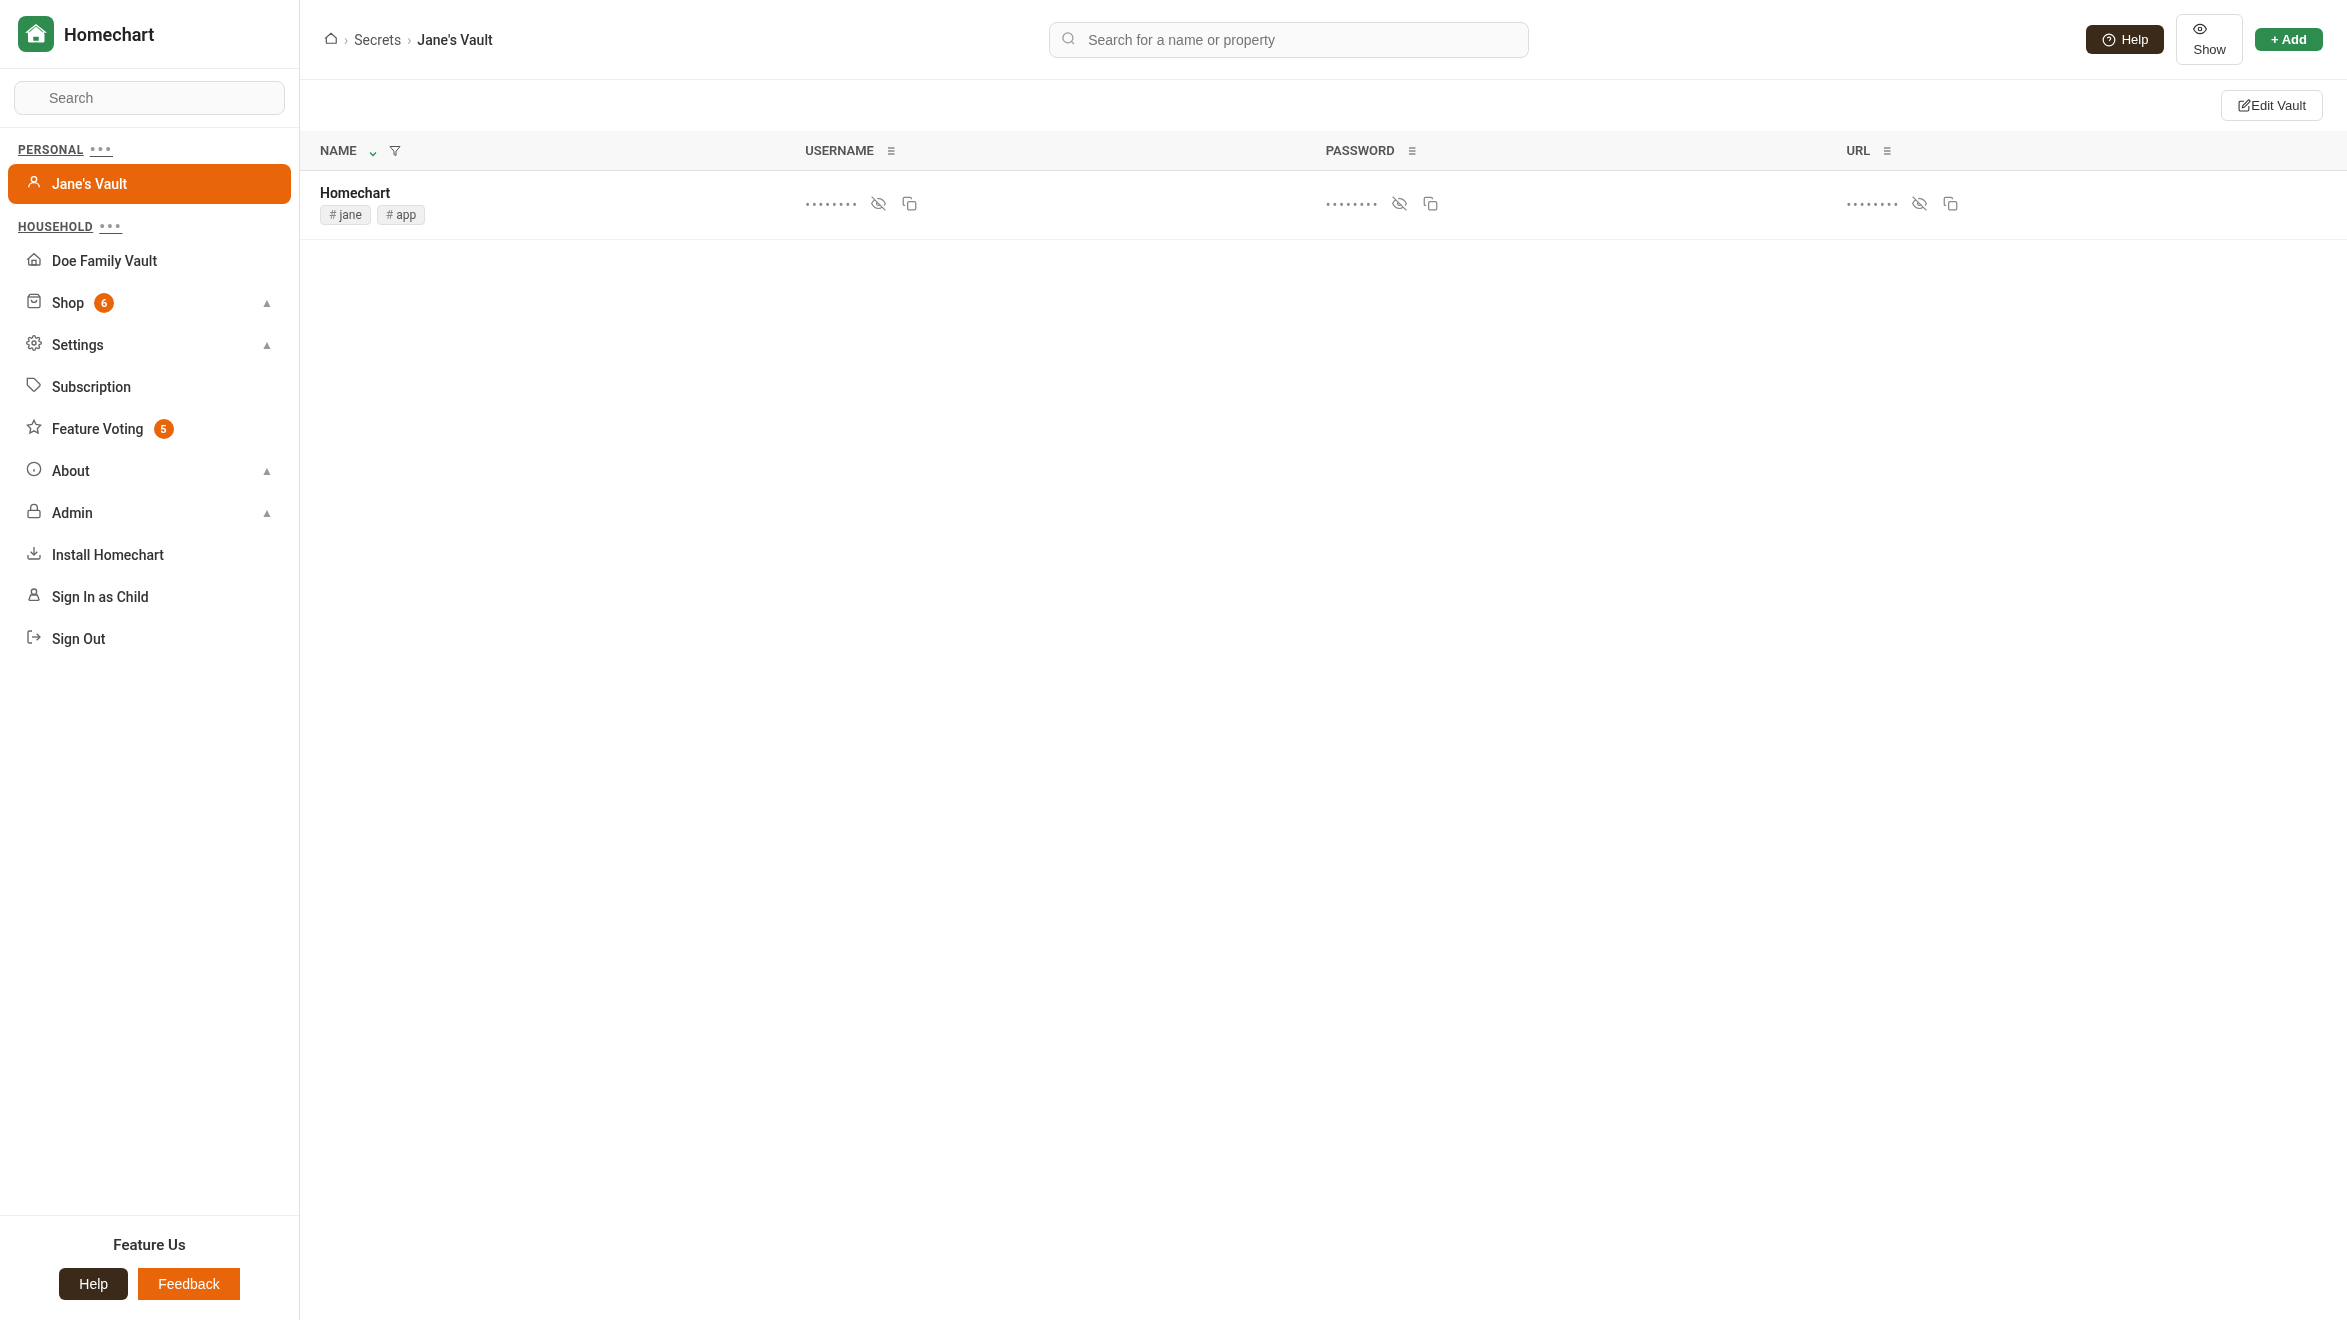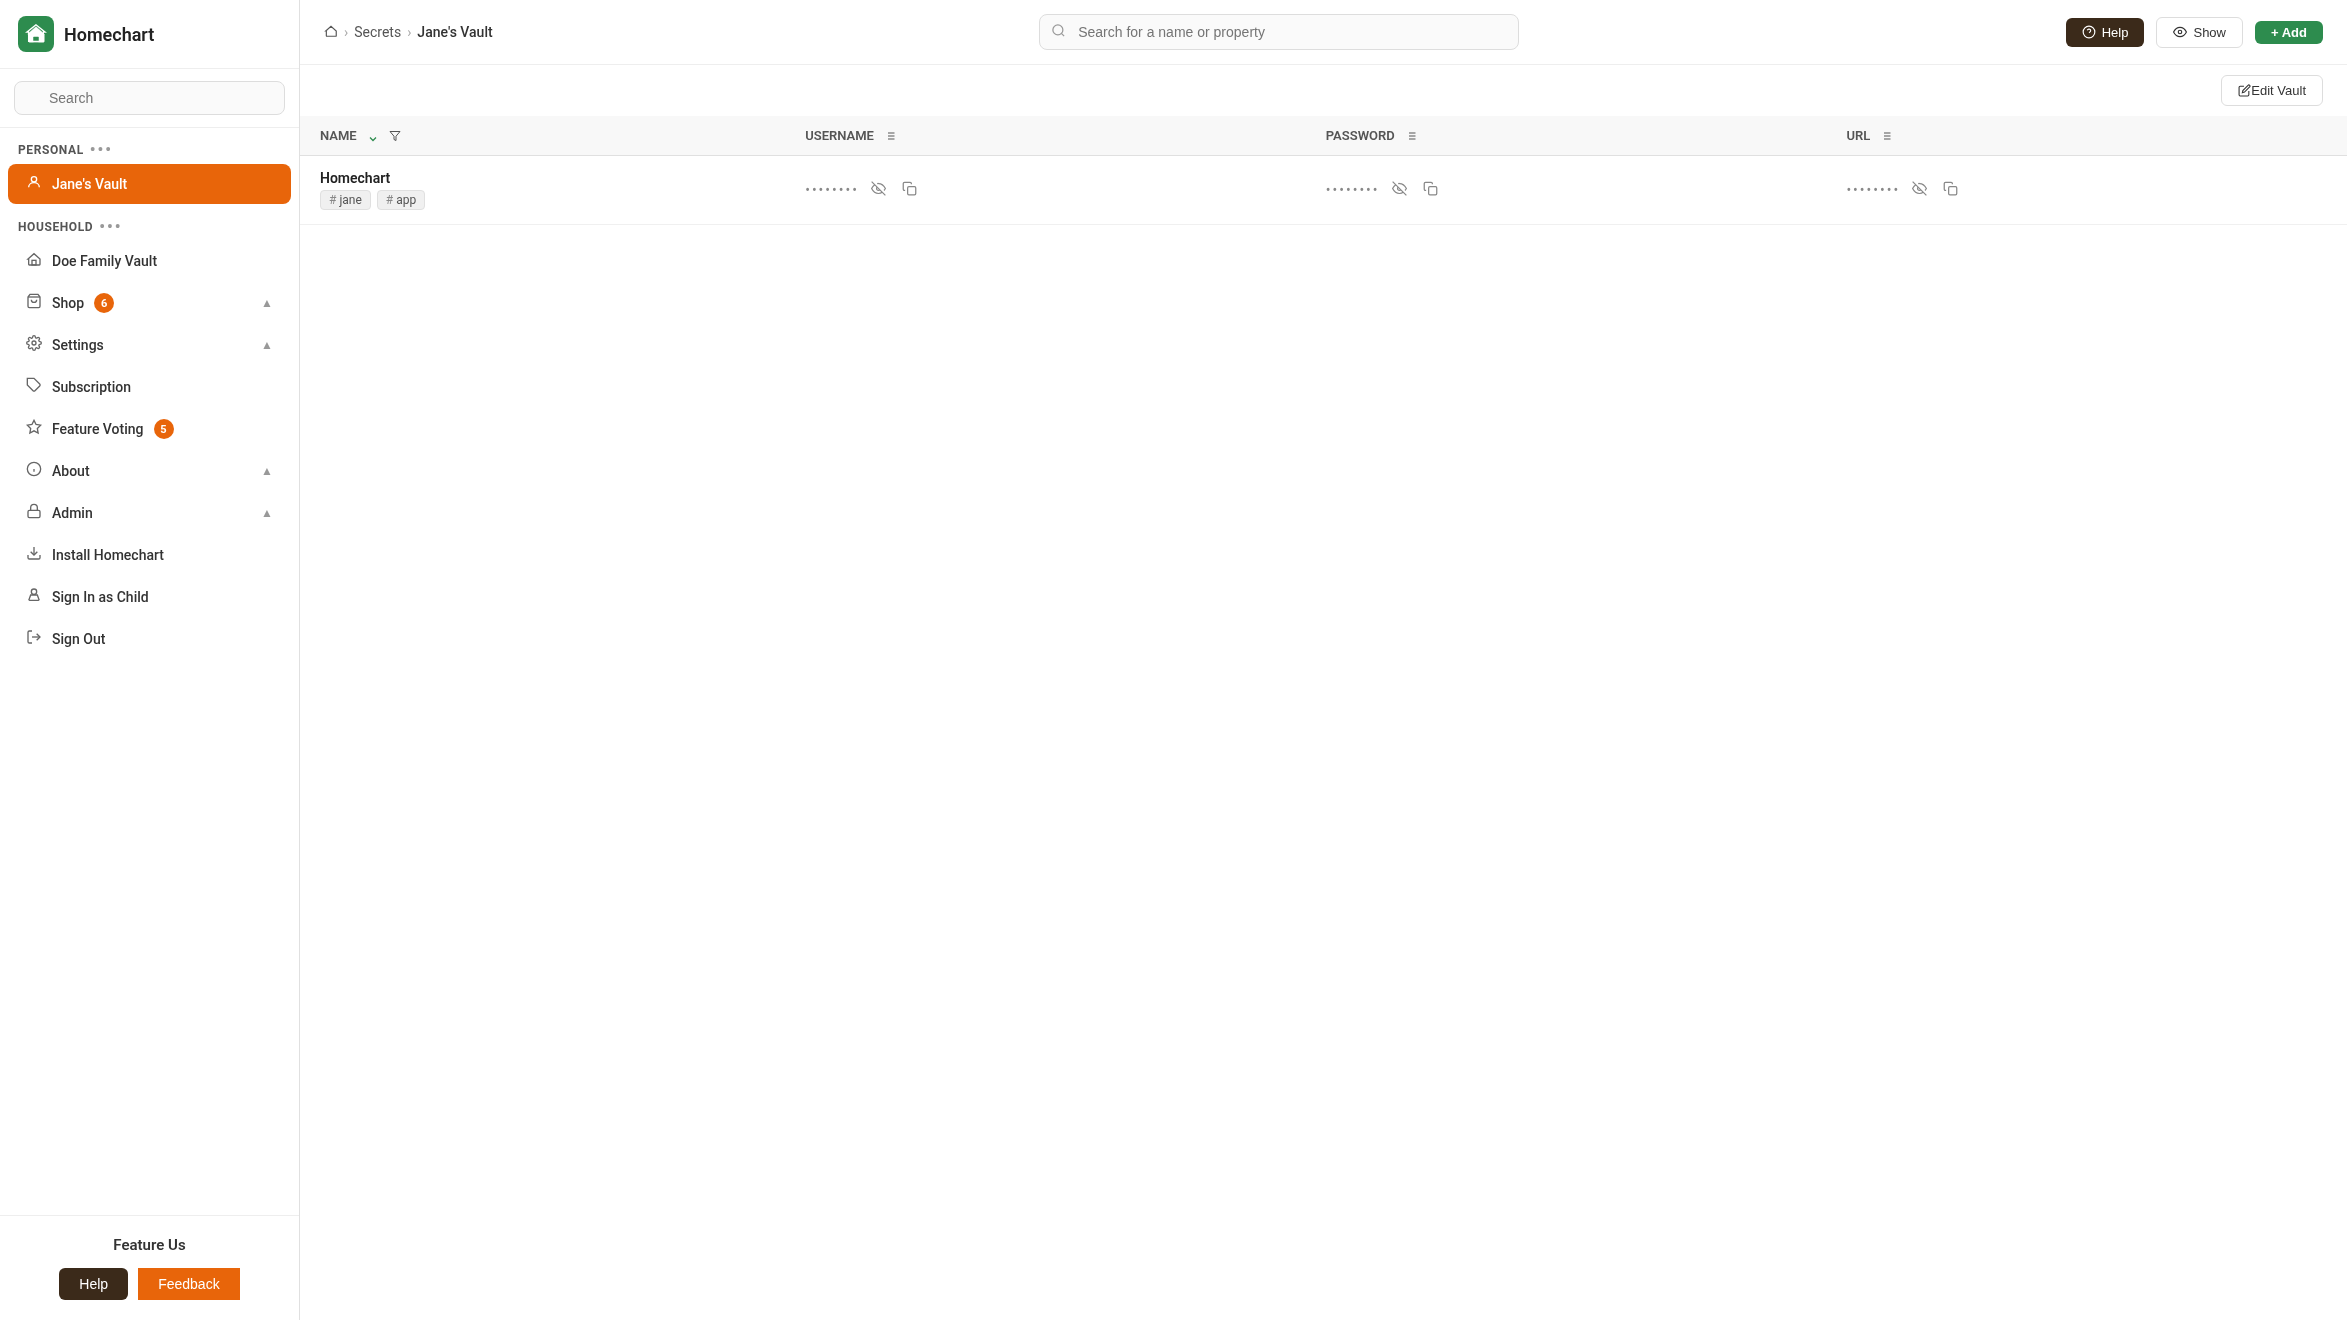--- a/index.html
+++ b/index.html
@@ -70,20 +70,21 @@
     .sidebar-section-header {
       display: flex;
       align-items: center;
       gap: 6px;
       padding: 12px 18px 4px 18px;
       font-size: 12px;
       font-weight: 700;
       color: #555;
       text-transform: uppercase;
       letter-spacing: 0.05em;
+      text-decoration: underline;
     }
     .sidebar-section-header .dots {
       color: #999;
       font-size: 16px;
       letter-spacing: 2px;
     }
 
     .sidebar-item {
       display: flex;
       align-items: center;
@@ -232,20 +233,21 @@
       background: none;
       border: 1px solid #ddd;
       padding: 7px 16px;
       border-radius: 6px;
       cursor: pointer;
       font-size: 13px;
       display: flex;
       align-items: flex-start;
       gap: 6px;
       color: #333;
+      flex-direction: column;
     }
     .btn-add {
       background: #2d8c4e;
       color: white;
       border: none;
       padding: 4px 16px;
       border-radius: 6px;
       cursor: pointer;
       font-size: 13px;
       display: flex;

